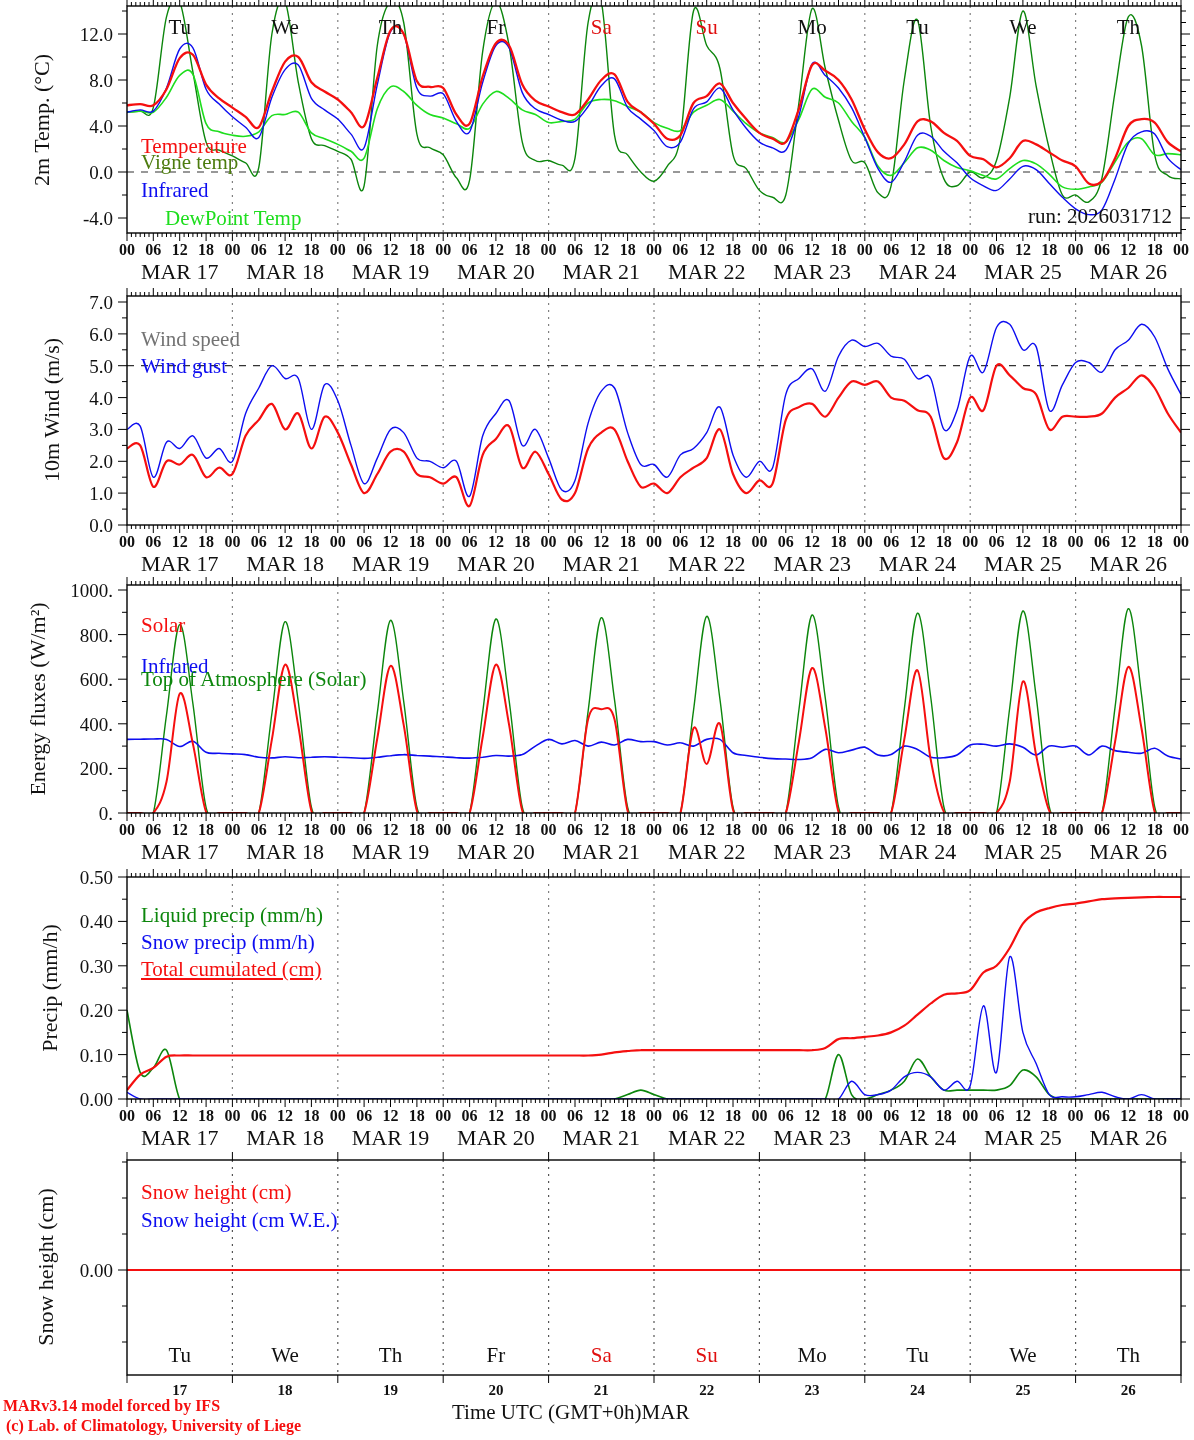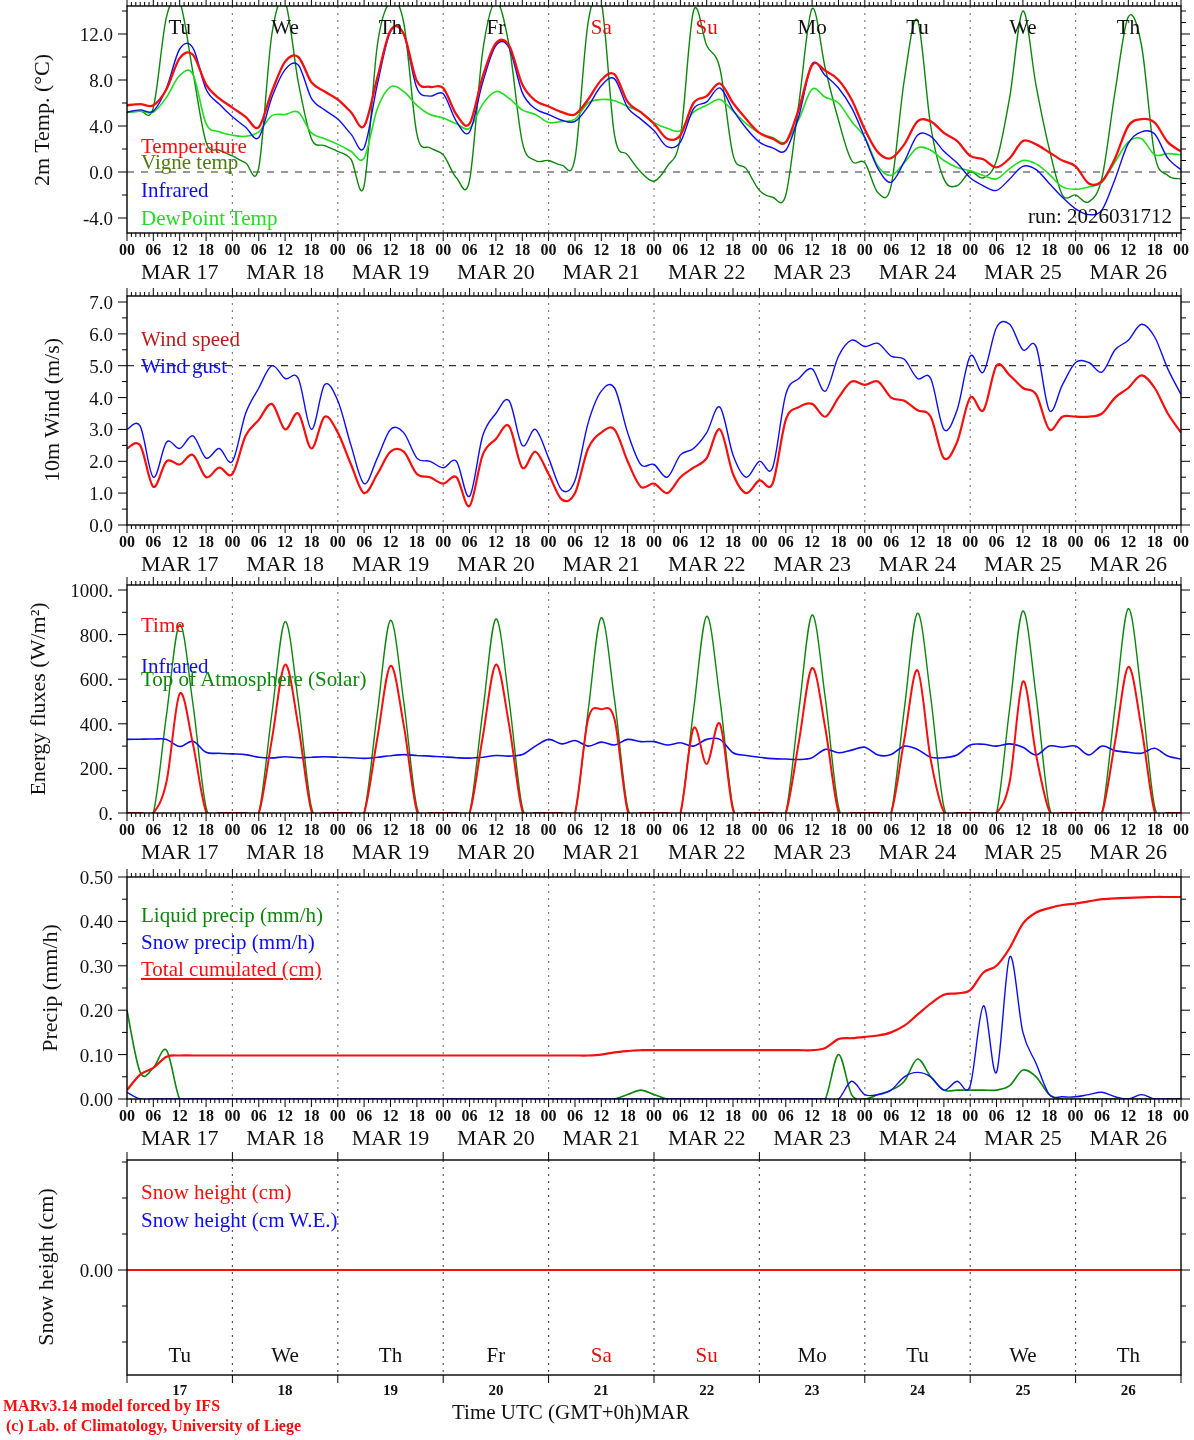--- a/index.html
+++ b/index.html
@@ -402,24 +402,24 @@
 
   <div class="vlab" style="left:42px;top:120px">2m Temp. (°C)</div>
   <div class="vlab" style="left:52px;top:410px">10m Wind (m/s)</div>
   <div class="vlab" style="left:38px;top:699px">Energy fluxes (W/m²)</div>
   <div class="vlab" style="left:50px;top:988px">Precip (mm/h)</div>
   <div class="vlab" style="left:46px;top:1267px">Snow height (cm)</div>
 
   <div class="lg" id="lg00" style="color: rgb(245, 15, 15); margin-top: 12px;">Temperature</div>
   <div class="lg" id="lg01" style="color: #4d7c0f;">Vigne temp</div>
   <div class="lg" id="lg02" style="color: rgb(13, 13, 240);">Infrared</div>
-  <div class="lg" id="lg03" style="color: rgb(30, 222, 30);">DewPoint Temp</div>
-  <div class="lg" id="lg10" style="color: #b91c1c;">Wind speed</div>
+  <div class="lg" id="lg03" style="color: rgb(30, 222, 30); margin-left: 24px;">DewPoint Temp</div>
+  <div class="lg" id="lg10" style="color: #737373;">Wind speed</div>
   <div class="lg" id="lg11" style="color: rgb(13, 13, 240);">Wind gust</div>
-  <div class="lg" id="lg20" style="color: rgb(245, 15, 15);">Time</div>
+  <div class="lg" id="lg20" style="color: rgb(245, 15, 15);">Solar</div>
   <div class="lg" id="lg21" style="color: rgb(13, 13, 240);">Infrared</div>
   <div class="lg" id="lg22" style="color: rgb(12, 134, 12);">Top of Atmosphere (Solar)</div>
   <div class="lg" id="lg30" style="color: rgb(12, 134, 12);">Liquid precip (mm/h)</div>
   <div class="lg" id="lg31" style="color: rgb(13, 13, 240);">Snow precip (mm/h)</div>
   <div class="lg" id="lg32" style="color: rgb(245, 15, 15); text-decoration: underline;">Total cumulated (cm)</div>
   <div class="lg" id="lg40" style="color: rgb(245, 15, 15);">Snow height (cm)</div>
   <div class="lg" id="lg41" style="color: rgb(13, 13, 240);">Snow height (cm W.E.)</div>
 
   <div id="run">run: 2026031712</div>
 

